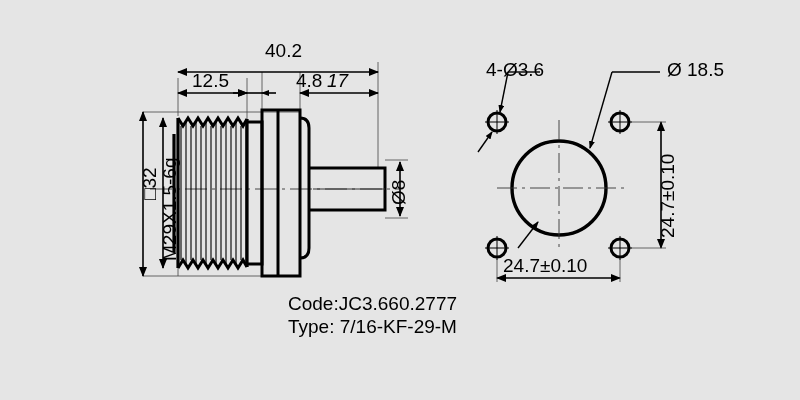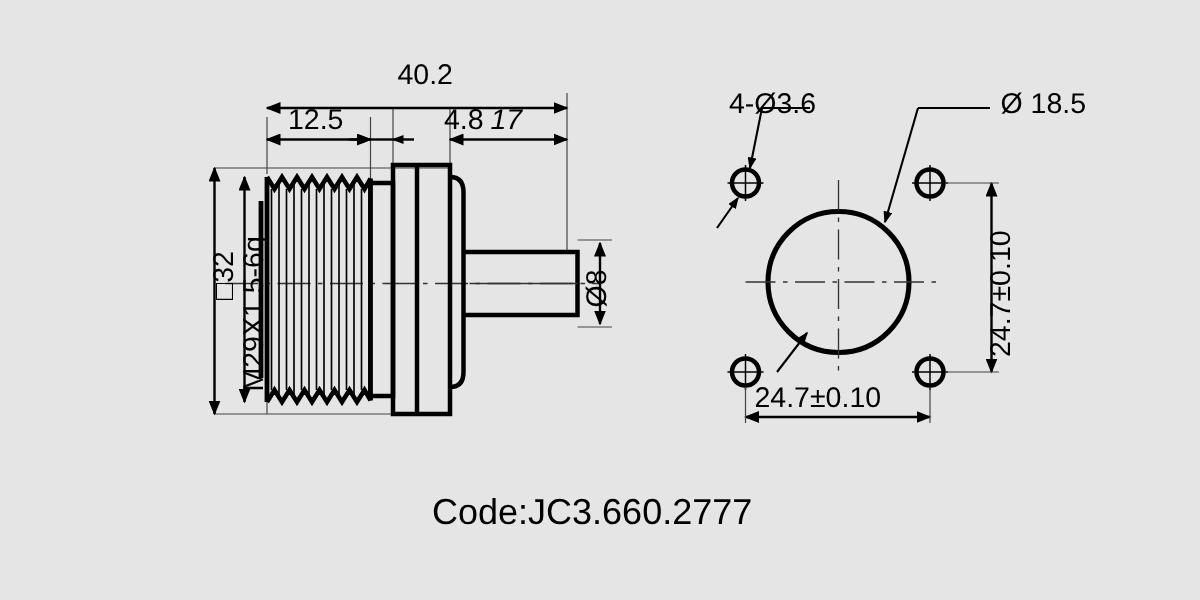--- a/index.html
+++ b/index.html
@@ -12,21 +12,21 @@
   #sheet{position:relative;width:800px;height:400px;background:#e5e5e5;}
   #dwg{position:absolute;left:0;top:0;width:800px;height:400px;}
   .lbl{
     position:absolute;
     font-family:"Liberation Sans","DejaVu Sans",sans-serif;
     color:#000;
     white-space:nowrap;
     line-height:1;
   }
   .dim{font-size:19px;letter-spacing:0px;}
-  .caption{font-size:24px;margin-top:36px;}
+  .caption{font-size:19px;}
   .rot90{transform-origin:0 0;transform:rotate(-90deg);}
 </style>
 </head>
 <body>
 
 <div id="sheet">
 
   <svg id="dwg" viewBox="0 0 800 400">
     <defs>
       <marker id="ah" markerWidth="10" markerHeight="8" refX="9" refY="4" orient="auto" markerUnits="userSpaceOnUse">
@@ -216,14 +216,15 @@
 
   <div class="lbl dim" style="left:486px;top:60px;">4-Ø3.6</div>
 
   <div class="lbl dim" style="left:627px;top:60px;margin-left:40px;">Ø 18.5</div>
 
   <div class="lbl dim" style="left:503px;top:256px;">24.7±0.10</div>
 
   <div class="lbl dim rot90" style="left:658px;top:238px;">24.7±0.10</div>
 
   <div class="lbl caption" style="left:288px;top:294px;">Code:JC3.660.2777</div>
+  <div class="lbl caption" style="left:288px;top:317px;">Type: 7/16-KF-29-M</div>
 
 </div>
 
 </body></html>

